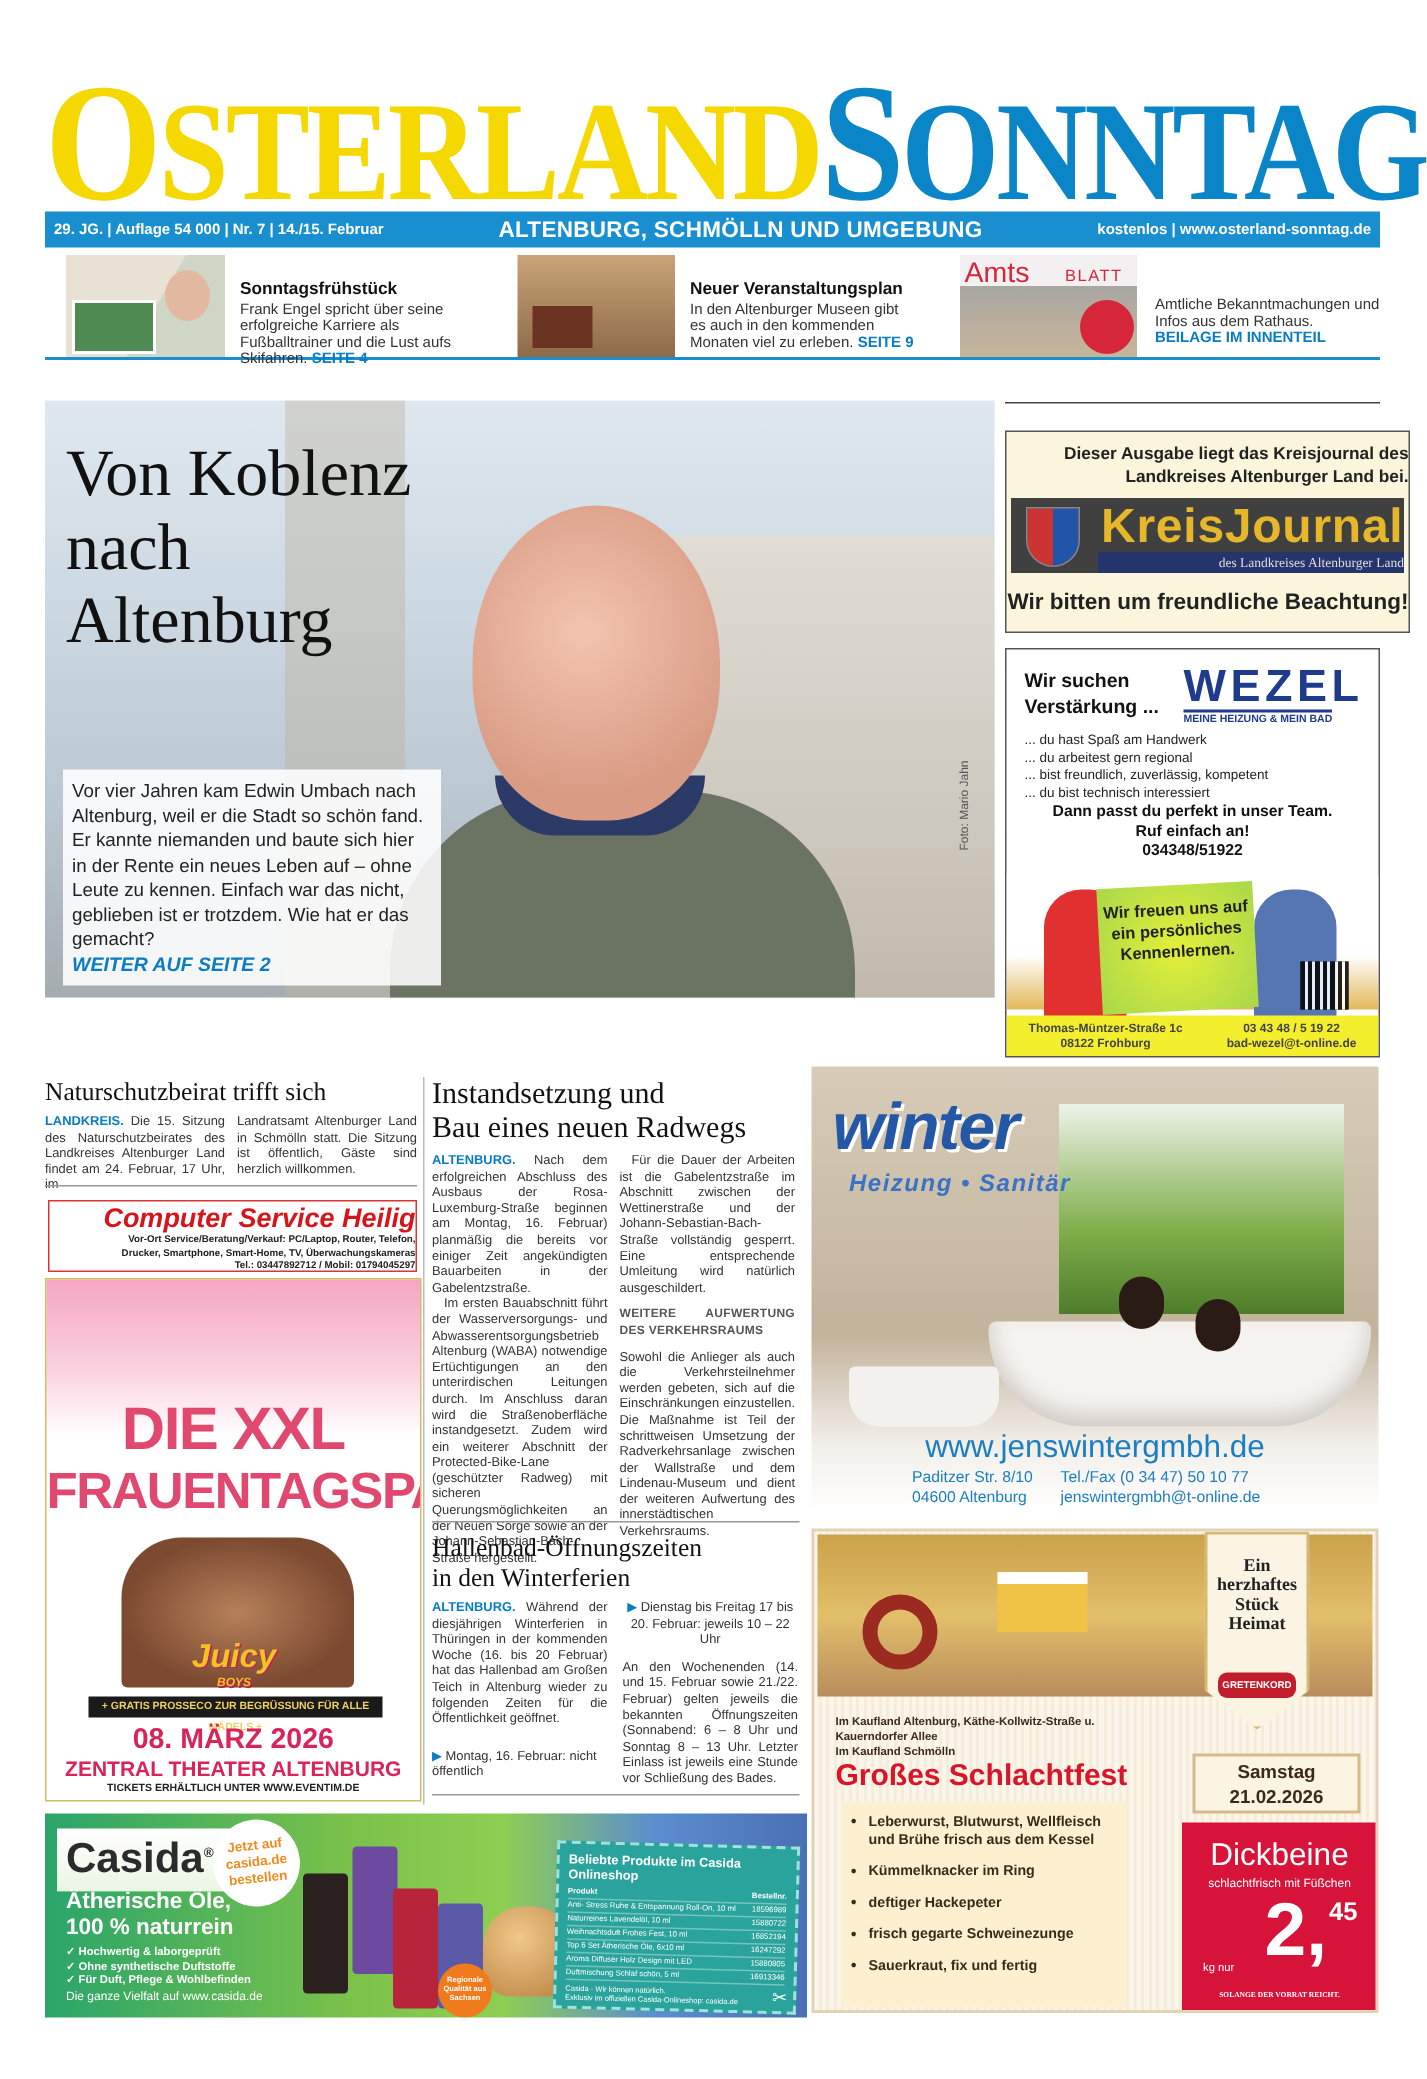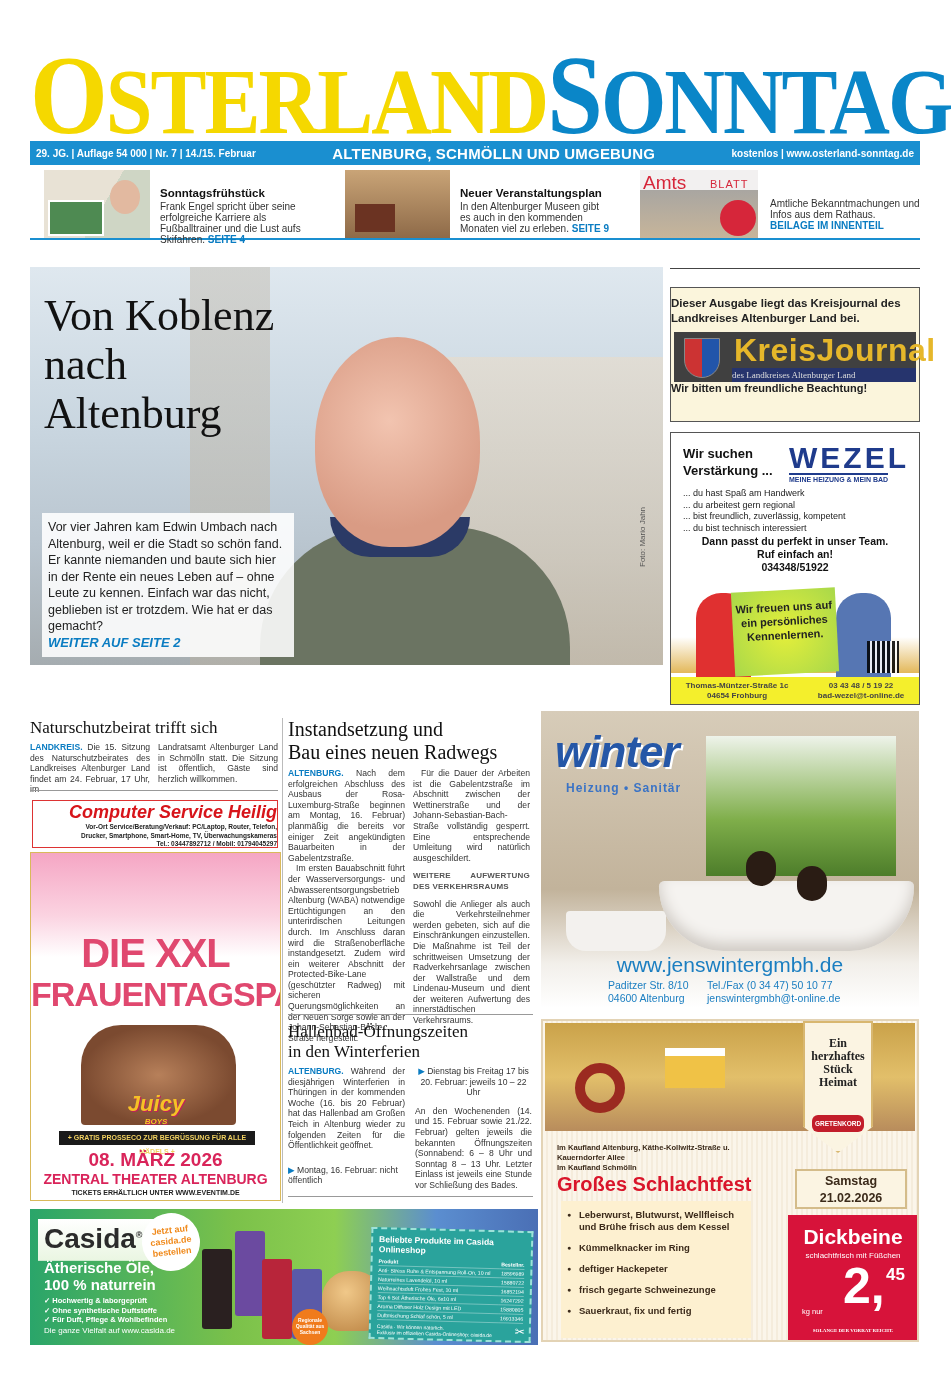--- a/index.html
+++ b/index.html
@@ -24,27 +24,27 @@
   .hero .houses { position: absolute; right: 0; top: 90px; width: 220px; height: 308px; background: linear-gradient(180deg,#e6dccd,#cdbfa9); opacity: 0.7; }
   .hero .head { position: absolute; left: 285px; top: 70px; width: 165px; height: 210px; border-radius: 50% 50% 45% 45%; background: radial-gradient(circle at 45% 40%, #f2c4b0, #d99b84 70%); }
   .hero .body-shape { position: absolute; left: 230px; top: 260px; width: 310px; height: 160px; border-radius: 120px 120px 0 0; background: #6b7462; }
   .hero .collar { position: absolute; left: 300px; top: 250px; width: 140px; height: 40px; border-radius: 0 0 70px 70px; background: #2b3a66; }
   .hero h1 { position: absolute; left: 14px; top: 24px; font-family: "Liberation Serif", serif; font-weight: normal; font-size: 44px; line-height: 49px; color: #111; }
   .hero .lead { position: absolute; left: 12px; top: 246px; width: 252px; background: rgba(255,255,255,0.88); padding: 6px 6px; font-size: 12.5px; line-height: 16.5px; color: #222; font-family: "Liberation Sans Narrow", "Liberation Sans", sans-serif; }
   .hero .lead .more { color: #0a7cc2; font-weight: bold; font-size: 13px; font-style: italic; }
   .hero .credit { position: absolute; left: 608px; top: 300px; font-size: 8px; color: #555; transform: rotate(-90deg); transform-origin: left top; white-space: nowrap; }
   .rule-v { left: 670px; top: 268px; width: 250px; height: 1px; background: #444; }
   
-  .kj { left: 670px; top: 287px; width: 250px; height: 135px; border: 1px solid #555; background: #fbf5dc; text-align: left; }
+  .kj { left: 670px; top: 287px; width: 270px; height: 135px; border: 1px solid #555; background: #fbf5dc; text-align: right; }
   .kj .t { font-size: 11.5px; font-weight: bold; line-height: 15px; margin-top: 8px; color: #222; }
   .kj .band { margin: 6px 3px 0; background: #404040; height: 50px; position: relative; }
   .kj .crest { position: absolute; left: 10px; top: 6px; width: 36px; height: 40px; background: linear-gradient(90deg,#c33 0 50%,#2255aa 50%); border-radius: 0 0 18px 18px; border: 1px solid #888; }
   .kj .logo { position: absolute; left: 60px; top: 0; font-family: "Liberation Sans Narrow", "Liberation Sans", sans-serif; font-weight: bold; font-size: 32px; color: #e6b72a; letter-spacing: 0.5px; }
   .kj .sub { position: absolute; left: 58px; right: 0; bottom: 0; height: 14px; background: #26346d; color: #ddd; font-family: "Liberation Serif", serif; font-size: 9px; line-height: 14px; }
-  .kj .b { font-size: 11px; font-weight: bold; color: #222; }
+  .kj .b { font-size: 15px; font-weight: bold; margin-top: 11px; color: #222; }
   
   .wz { left: 670px; top: 432px; width: 250px; height: 273px; border: 1px solid #555; background: #fff; overflow: hidden; }
   .wz .hl { position: absolute; left: 12px; top: 12px; font-size: 13px; font-weight: bold; line-height: 17px; color: #111; }
   .wz .logo { position: absolute; left: 118px; top: 8px; font-size: 30px; font-weight: bold; color: #1f3b8c; letter-spacing: 3px; }
   .wz .slogan { position: absolute; left: 118px; top: 40px; font-size: 7px; font-weight: bold; color: #1f3b8c; border-top: 2px solid #1f3b8c; padding-top: 1px; }
   .wz ul { position: absolute; left: 12px; top: 55px; list-style: none; font-size: 9px; line-height: 11.5px; color: #222; }
   .wz .cta { position: absolute; left: 0; width: 100%; top: 102px; text-align: center; font-size: 10.5px; font-weight: bold; line-height: 13px; color: #111; }
   .wz .people { position: absolute; left: 0; right: 0; top: 150px; height: 90px; background: linear-gradient(180deg,#fff 0%, #fff 60%, #e3b85a 100%); }
   .wz .p1 { position: absolute; left: 25px; top: 160px; width: 55px; height: 90px; background: #e03030; border-radius: 25px 25px 0 0; }
   .wz .p2 { position: absolute; left: 165px; top: 160px; width: 55px; height: 90px; background: #5676b3; border-radius: 25px 25px 0 0; }
@@ -84,39 +84,39 @@
   .ft .venue { position: absolute; left: 0; right: 0; top: 318px; font-size: 14px; font-weight: bold; color: #d9245a; }
   .ft .tix { position: absolute; left: 0; right: 0; top: 336px; font-size: 7px; font-weight: bold; color: #222; }
   
   .wi { left: 541px; top: 711px; width: 378px; height: 297px; background: linear-gradient(180deg,#d7ccb9 0%,#c2b39b 60%,#f2efea 85%,#fff 100%); overflow: hidden; }
   .wi .window { position: absolute; left: 165px; top: 25px; width: 190px; height: 140px; background: linear-gradient(180deg,#eef3ea,#7fae4a 60%,#4d7d2a); }
   .wi .tub { position: absolute; left: 118px; top: 170px; width: 255px; height: 70px; background: #f5f3f0; border-radius: 10px 10px 120px 120px; box-shadow: inset 0 -8px 14px #d0cbc5; }
   .wi .dog1 { position: absolute; left: 205px; top: 140px; width: 30px; height: 35px; background: #2a1c14; border-radius: 15px; }
   .wi .dog2 { position: absolute; left: 256px; top: 155px; width: 30px; height: 35px; background: #2a1c14; border-radius: 15px; }
   .wi .toilet { position: absolute; left: 25px; top: 200px; width: 100px; height: 40px; background: #f3f1ee; border-radius: 4px 4px 20px 20px; }
   .wi .logo { position: absolute; left: 14px; top: 16px; font-size: 44px; font-weight: bold; font-style: italic; color: #2557a7; letter-spacing: -1px; text-shadow: 2px 2px 0 #fff; }
-  .wi .logo-sub { position: absolute; left: 25px; top: 70px; font-size: 12px; font-weight: bold; color: #3a73c5; letter-spacing: 1px; }
+  .wi .logo-sub { position: absolute; left: 25px; top: 70px; font-size: 16px; font-weight: bold; font-style: italic; color: #3a73c5; letter-spacing: 1px; }
   .wi .url { position: absolute; left: 0; right: 0; top: 242px; text-align: center; font-size: 21px; color: #1b7ec1; }
   .wi .addr { position: absolute; left: 67px; top: 268px; font-size: 10.5px; line-height: 13px; color: #1b7ec1; }
   .wi .addr2 { position: absolute; left: 166px; top: 268px; font-size: 10.5px; line-height: 13px; color: #1b7ec1; }
   
   .sf { left: 541px; top: 1019px; width: 378px; height: 323px; border: 2px solid #e3d3b5; background: repeating-linear-gradient(90deg,#fbf5ea 0 3px,#f5ecdc 3px 5px); overflow: hidden; }
   .sf .photo { position: absolute; left: 2px; top: 2px; width: 370px; height: 108px; background: linear-gradient(180deg,#caa24a 0%,#e2bf6a 50%,#b88c5c 100%); }
   .sf .sausage { position: absolute; left: 30px; top: 40px; width: 50px; height: 50px; border: 10px solid #9b2a20; border-radius: 50%; }
   .sf .beer { position: absolute; left: 120px; top: 25px; width: 60px; height: 40px; background: #f0c246; border-top: 8px solid #fff; }
   .sf .shield { position: absolute; left: 260px; top: 0; width: 70px; height: 132px; background: #fbf4e2; border: 2px solid #d8b770; clip-path: polygon(0 0,100% 0,100% 80%,50% 100%,0 80%); text-align: center; font-family: "Liberation Serif", serif; font-weight: bold; font-size: 12px; line-height: 13px; color: #222; padding-top: 14px; }
   .sf .shield .gk { display: inline-block; background: #c21d2a; color: #fff; font-family: "Liberation Sans", sans-serif; font-size: 6.5px; padding: 2px 3px; border-radius: 6px; margin-top: 26px; }
   .sf .loc { position: absolute; left: 14px; top: 122px; font-size: 7.6px; font-weight: bold; line-height: 10px; color: #3b2a1a; font-family: "Liberation Sans Narrow", "Liberation Sans", sans-serif; }
   .sf .title { position: absolute; left: 14px; top: 152px; font-size: 20px; font-weight: bold; color: #d9152a; }
   .sf .date { position: absolute; left: 252px; top: 148px; width: 112px; height: 40px; border: 2px solid #d4bc8a; background: #fbf4e2; text-align: center; font-size: 12.5px; font-weight: bold; line-height: 17px; color: #3b2a1a; padding-top: 2px; }
   .sf .list { position: absolute; left: 18px; top: 180px; width: 190px; height: 137px; background: #fdf0d0; padding: 8px 6px; }
   .sf .list li { font-size: 9.5px; font-weight: bold; color: #3b2a1a; line-height: 12px; margin-bottom: 9px; list-style: none; padding-left: 12px; position: relative; }
   .sf .list li::before { content: "\25CF"; position: absolute; left: 0; font-size: 7px; }
   .sf .price { position: absolute; left: 245px; top: 194px; width: 130px; height: 126px; background: #d7133a; color: #fff; text-align: center; }
-  .sf .price .n { font-size: 21px; font-weight: bold; margin-top: 10px; }
+  .sf .price .n { font-size: 21px; font-weight: normal; margin-top: 10px; }
   .sf .price .s { font-size: 8px; margin-top: 2px; }
   .sf .price .kg { position: absolute; left: 14px; top: 92px; font-size: 7.5px; }
   .sf .price .big { position: absolute; left: 55px; top: 46px; font-size: 50px; font-weight: bold; line-height: 50px; }
   .sf .price .sup { position: absolute; left: 98px; top: 50px; font-size: 17px; font-weight: bold; }
   .sf .price .foot { position: absolute; left: 0; right: 0; bottom: 8px; font-family: "Liberation Serif", serif; font-size: 5px; font-weight: bold; }
   
   .ca { left: 30px; top: 1209px; width: 508px; height: 136px; background: linear-gradient(90deg,#2aa56a 0%,#7bc14a 40%,#8ecf52 60%,#5b8ed0 80%,#4a6fb5 100%); overflow: hidden; }
   .ca .panel { position: absolute; left: 8px; top: 10px; width: 150px; height: 118px; background: linear-gradient(180deg,#fff 0%,#eaf6e2 35%,rgba(255,255,255,0) 36%); }
   .ca .logo { position: absolute; left: 14px; top: 14px; font-size: 28px; font-weight: bold; color: #2b2b2b; }
   .ca .logo sup { font-size: 9px; }
@@ -225,21 +225,21 @@
     <div>034348/51922</div>
   </div>
   <div class="people"></div>
   <div class="p1"></div>
   <div class="p2"></div>
   <div class="sign">Wir freuen uns auf ein persönliches Kennenlernen.</div>
   <div class="qr"></div>
   <div class="foot">
     <div>
       <span>Thomas-Müntzer-Straße 1c</span><br>
-      <span>04654 Frohburg</span>
+      <span>08122 Frohburg</span>
     </div>
     <div>
       <span>03 43 48 / 5 19 22</span><br>
       <span>bad-wezel@t-online.de</span>
     </div>
   </div>
 </div>
 
 <div class="abs art a1">
   <h2>Naturschutzbeirat trifft sich</h2>

